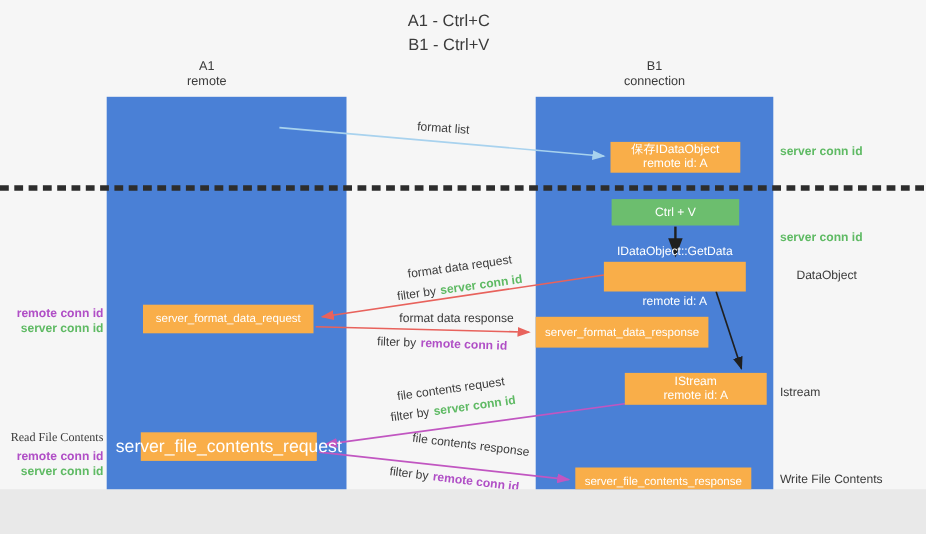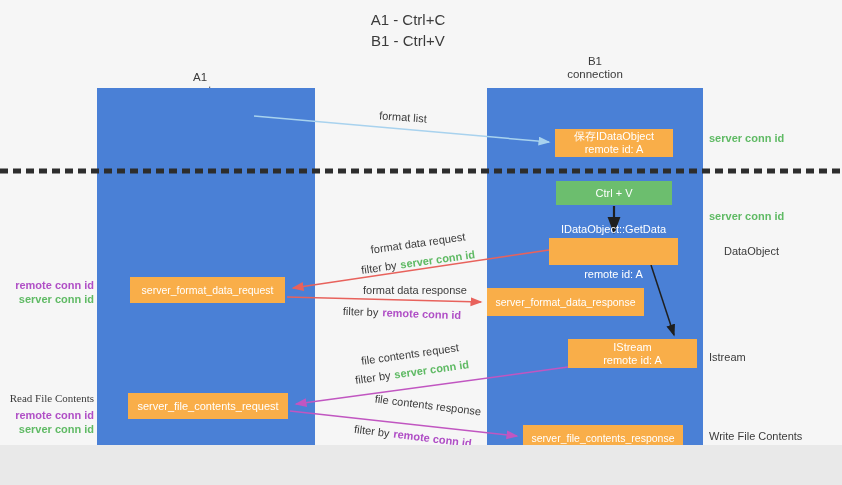--- a/index.html
+++ b/index.html
@@ -39,21 +39,21 @@
 </head>
 <body>
 
 <div class="canvas">
 
   <div class="title">
     <div>A1 - Ctrl+C</div>
     <div>B1 - Ctrl+V</div>
   </div>
 
-  <div class="lane-header" style="left:200px;margin-top:16px;">
+  <div class="lane-header" style="left:188px;">
     <div>A1</div>
     <div>remote</div>
   </div>
   <div class="lane-header" style="left:595px;">
     <div>B1</div>
     <div>connection</div>
   </div>
 
   <div class="lane a1"></div>
   <div class="lane b1"></div>
@@ -108,21 +108,21 @@
 
   <div class="node orange" style="left:568px;top:339px;width:129px;height:29px;">
     <div>IStream</div>
     <div>remote id: A</div>
   </div>
 
   <div class="node orange" style="left:523px;top:425px;width:160px;height:27px;font-size:10.5px;">server_file_contents_response</div>
 
   <div class="node orange" style="left:130px;top:277px;width:155px;height:26px;font-size:10.5px;">server_format_data_request</div>
 
-  <div class="node orange" style="left:128px;top:393px;width:160px;height:26px;font-size:11px;">server_file_contents_request</div>
+  <div class="node orange" style="left:128px;top:393px;width:160px;height:26px;font-size:16px;">server_file_contents_request</div>
 
   <div class="elabel" style="left:403px;top:117px;transform:translate(-50%,-50%) rotate(4deg);">format list</div>
 
   <div class="elabel" style="left:418px;top:243px;transform:translate(-50%,-50%) rotate(-8deg);">format data request</div>
   <div class="elabel" style="left:418px;top:262px;transform:translate(-50%,-50%) rotate(-8deg);">
     <span>filter by</span>
     <span class="c-green">server conn id</span>
   </div>
 
   <div class="elabel" style="left:415px;top:290px;transform:translate(-50%,-50%);">format data response</div>

